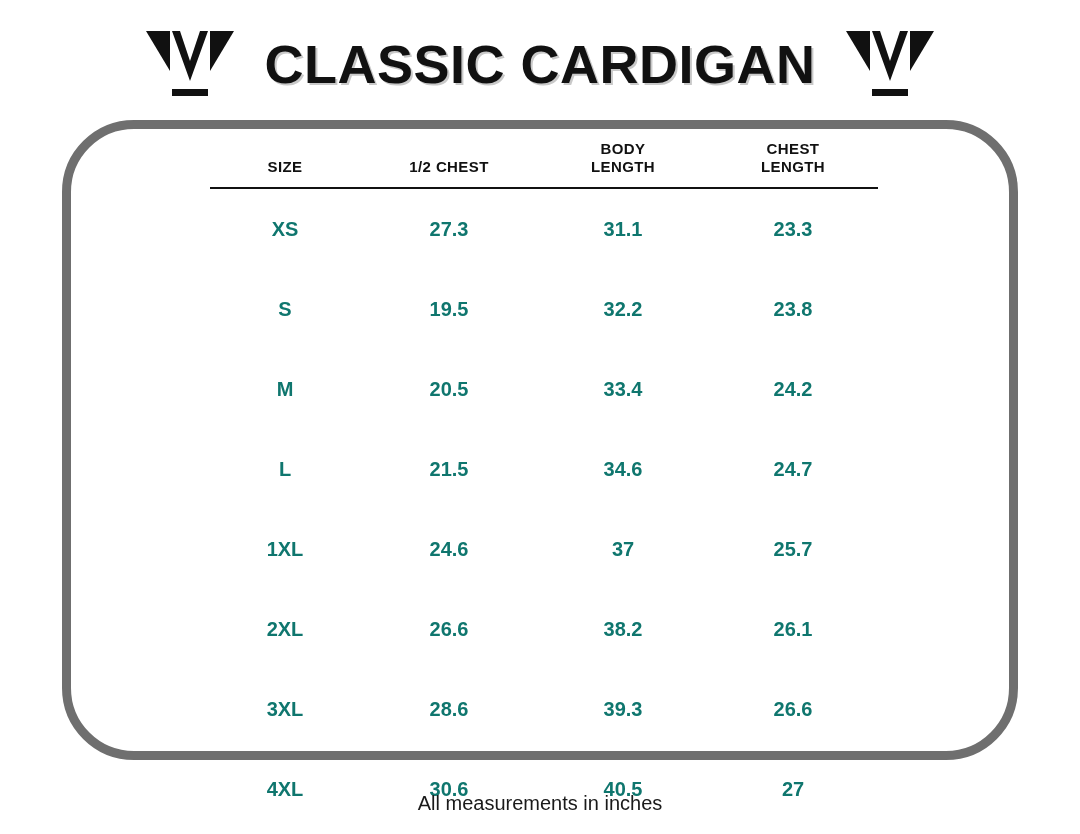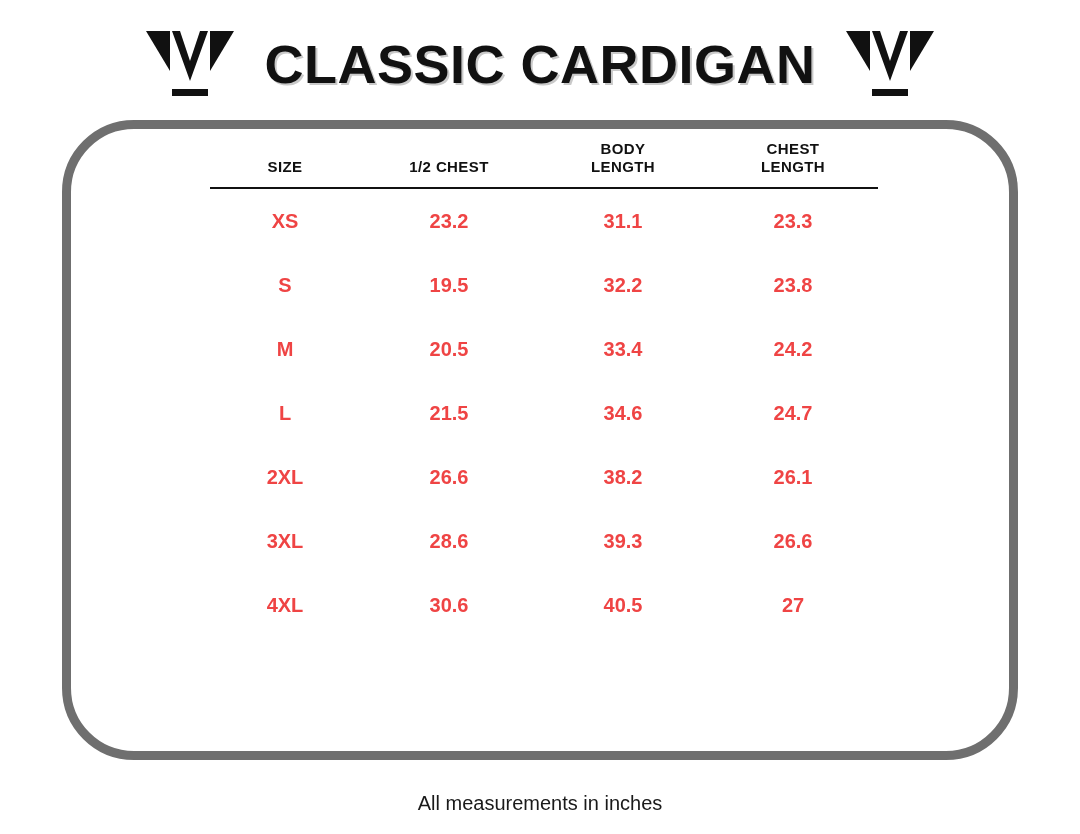--- a/index.html
+++ b/index.html
@@ -93,23 +93,23 @@
     text-align: center;
   }
 
   table.size-table thead tr th {
     border-bottom: 2.5px solid #111111;
   }
 
   table.size-table tbody td {
     font-size: 20px;
     font-weight: 700;
-    color: #ef4444;
+    color: #0f766e;
     text-align: center;
-    padding: 21px 0;
+    padding: 29px 0;
     line-height: 1.1;
   }
 
   col.c-size   { width: 150px; }
   col.c-chest  { width: 178px; }
   col.c-body   { width: 170px; }
   col.c-sleeve { width: 170px; }
 
   
   tbody tr:nth-child(odd) td.col-size { transform: translateY(0px); }
@@ -177,21 +177,21 @@
           </th>
           <th>
             <span>CHEST</span><br>
             <span>LENGTH</span>
           </th>
         </tr>
       </thead>
       <tbody>
         <tr>
           <td class="col-size">XS</td>
-          <td>23.2</td>
+          <td>27.3</td>
           <td>31.1</td>
           <td>23.3</td>
         </tr>
         <tr>
           <td class="col-size">S</td>
           <td>19.5</td>
           <td>32.2</td>
           <td>23.8</td>
         </tr>
         <tr>
@@ -200,20 +200,26 @@
           <td>33.4</td>
           <td>24.2</td>
         </tr>
         <tr>
           <td class="col-size">L</td>
           <td>21.5</td>
           <td>34.6</td>
           <td>24.7</td>
         </tr>
         <tr>
+          <td class="col-size">1XL</td>
+          <td>24.6</td>
+          <td>37</td>
+          <td>25.7</td>
+        </tr>
+        <tr>
           <td class="col-size">2XL</td>
           <td>26.6</td>
           <td>38.2</td>
           <td>26.1</td>
         </tr>
         <tr>
           <td class="col-size">3XL</td>
           <td>28.6</td>
           <td>39.3</td>
           <td>26.6</td>

